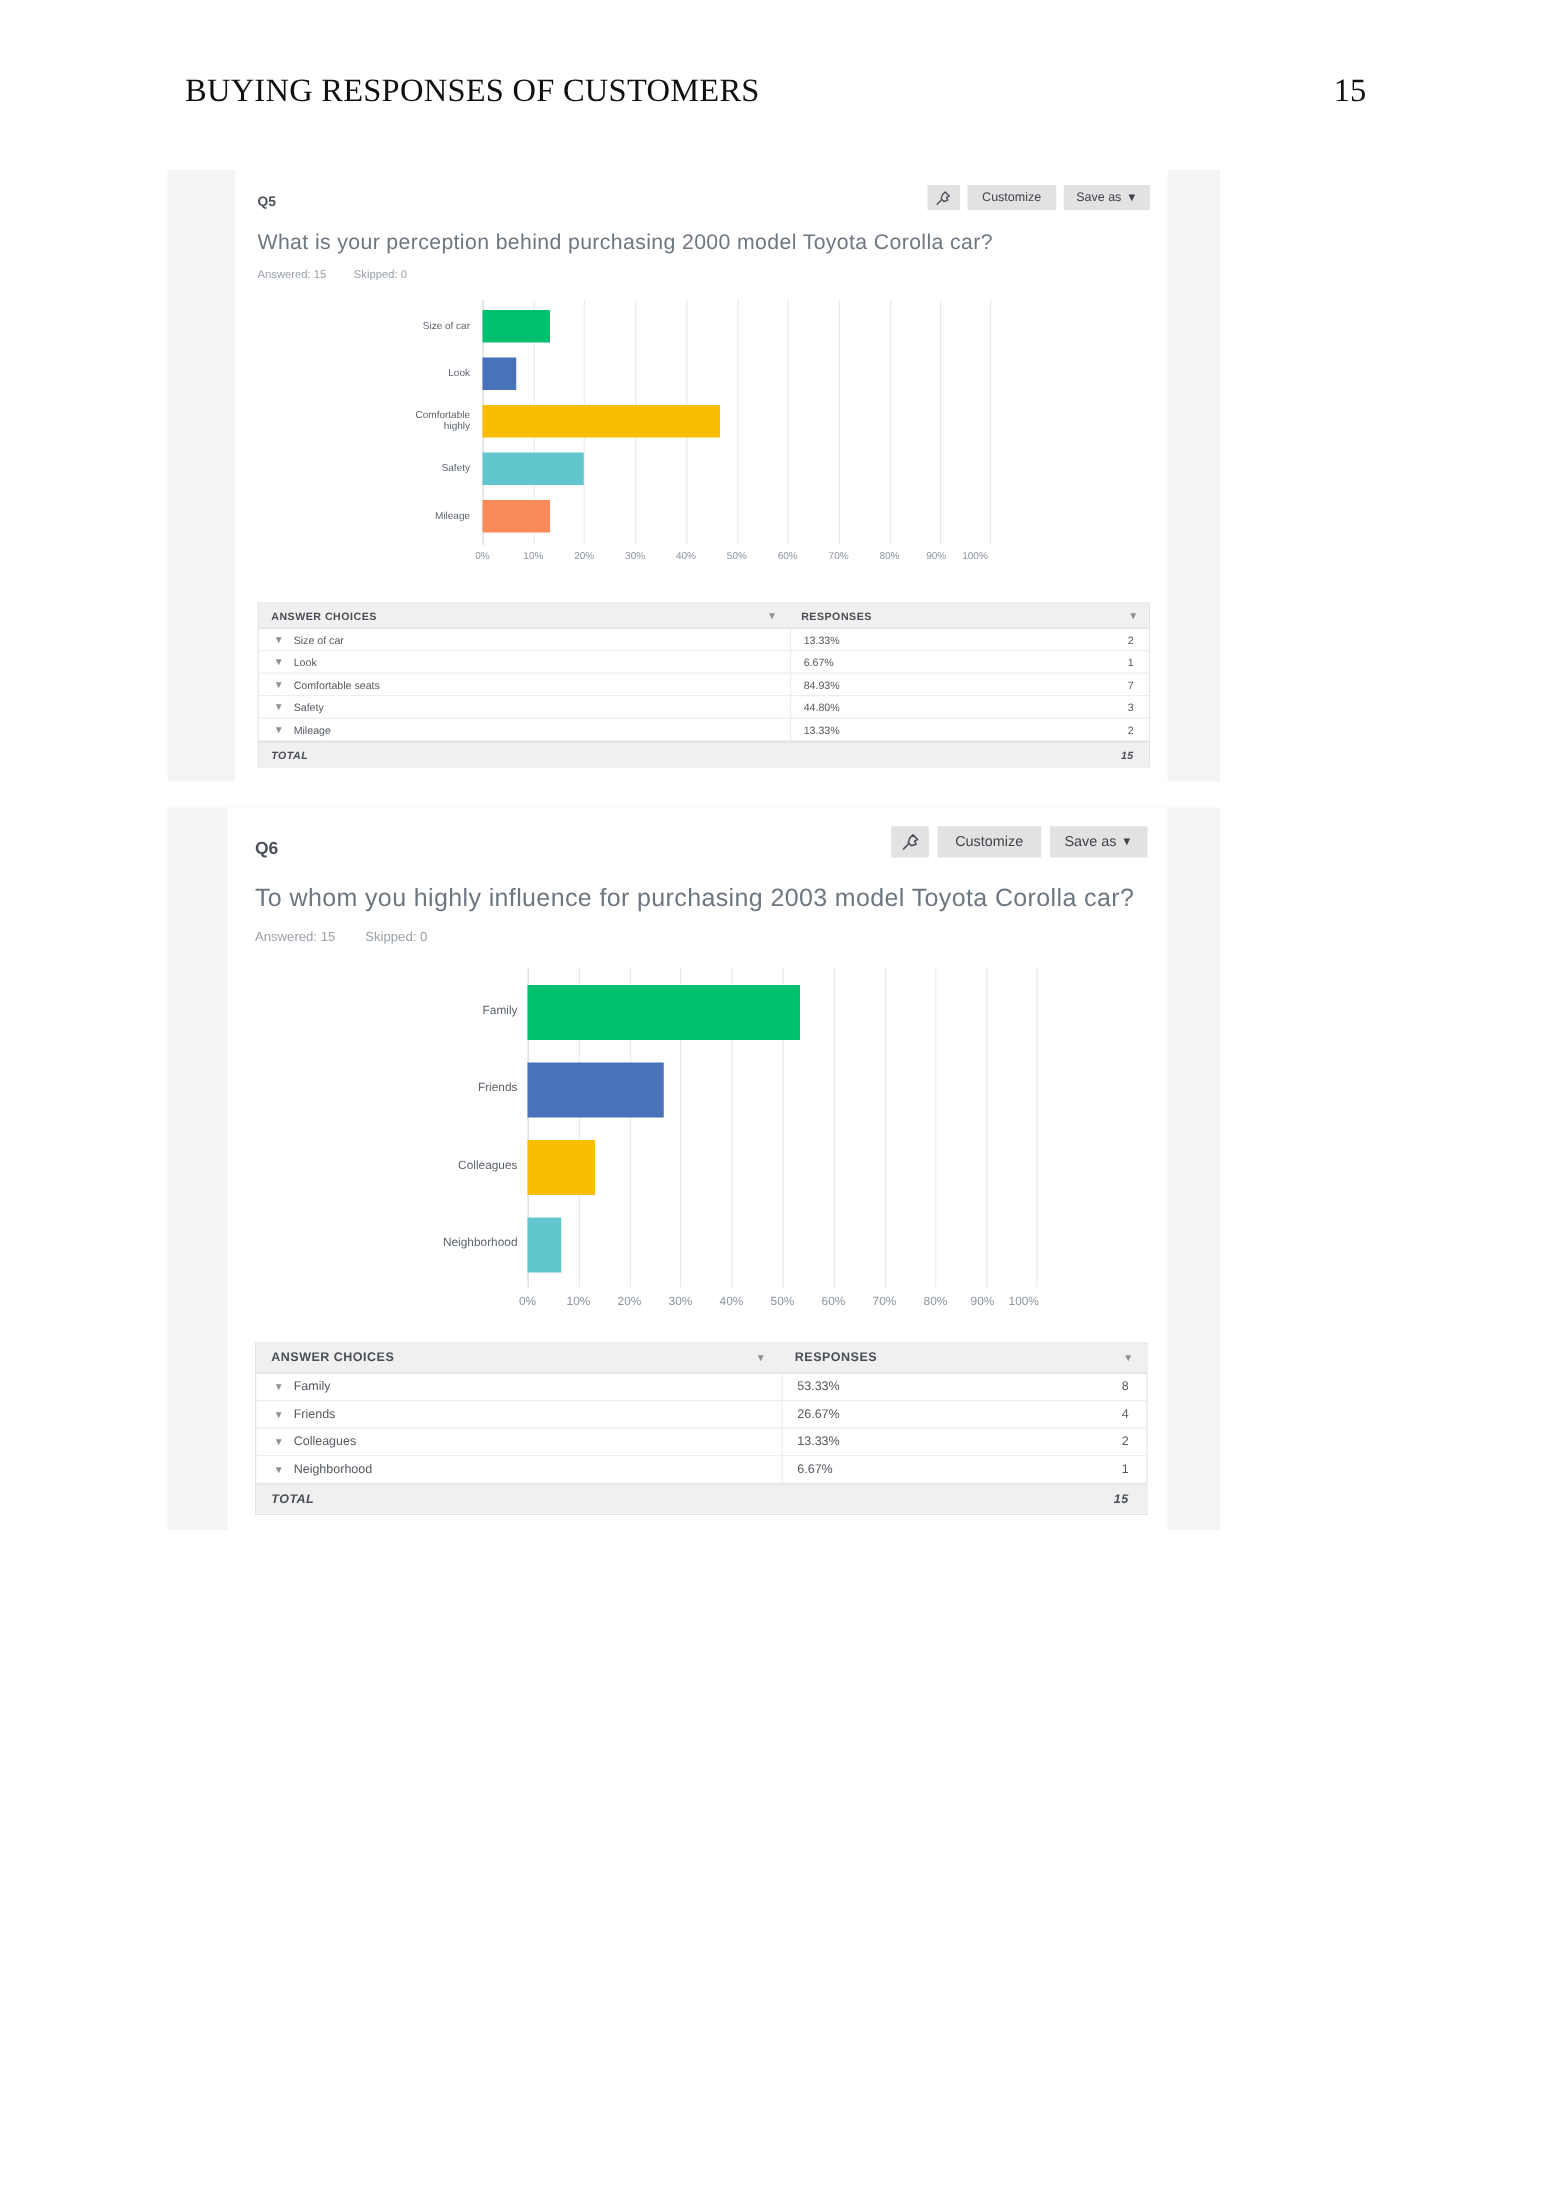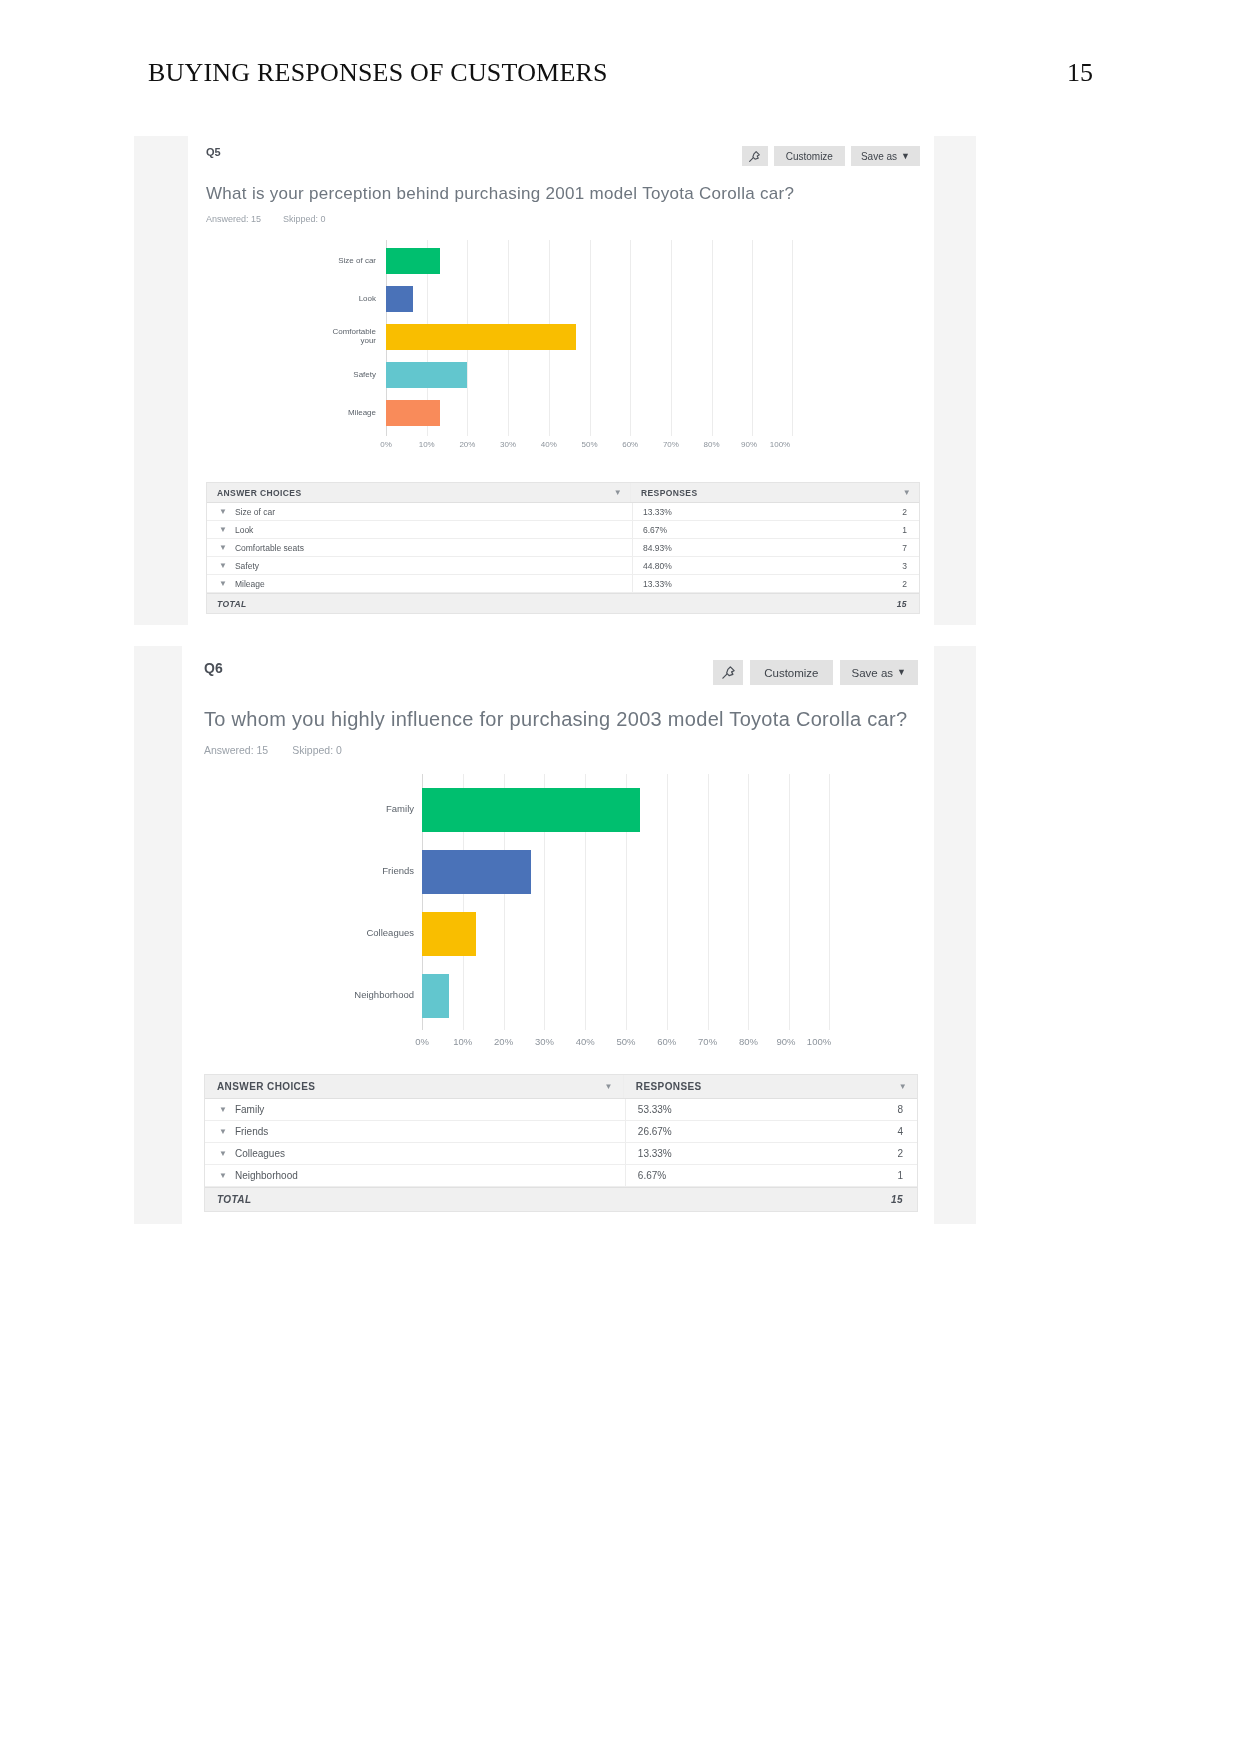--- a/index.html
+++ b/index.html
@@ -62,21 +62,21 @@
     background: #ffffff;
     top: 0;
     bottom: 0;
   }
   .shot-1 .card { left: 54px; right: 42px; }
   .shot-2 .card { left: 48px; right: 42px; }
 
   
   .card-head {
     display: flex;
-    align-items: flex-start;
+    align-items: flex-end;
     justify-content: space-between;
   }
   .qnum {
     color: #4a4f57;
     font-weight: bold;
   }
   .head-actions {
     display: flex;
     align-items: center;
   }
@@ -221,21 +221,21 @@
           </svg>
         </button>
         <button class="gbtn" style="height:20px; padding:0 12px; font-size:10px; margin-right:6px;">Customize</button>
         <button class="gbtn" style="height:20px; padding:0 10px; font-size:10px;">
           <span>Save as</span>
           <span class="caret">▼</span>
         </button>
       </div>
     </div>
 
-    <div class="q-title" style="position:absolute; left:18px; right:14px; top:48px; font-size:17px;">What is your perception behind purchasing 2001 model Toyota Corolla car?</div>
+    <div class="q-title" style="position:absolute; left:18px; right:14px; top:48px; font-size:17px;">What is your perception behind purchasing 2000 model Toyota Corolla car?</div>
 
     <div class="q-meta" style="position:absolute; left:18px; top:78px; font-size:9px;">
       <span>Answered: 15</span>
       <span style="width:22px;"></span>
       <span>Skipped: 0</span>
     </div>
 
     <div class="chart" style="position:absolute; left:0; right:0; top:104px; height:200px;">
       <div style="position:absolute; left:198px; top:0; width:407px; height:196px;">
         <div class="gridline axis0" style="left:0;"></div>
@@ -254,21 +254,21 @@
         <div class="bar" style="left:0; top:46px;  width:27.2px;  height:26px; background:#4a72b8;"></div>
         <div class="bar" style="left:0; top:84px;  width:190px;   height:26px; background:#f9be00;"></div>
         <div class="bar" style="left:0; top:122px; width:81.4px;  height:26px; background:#62c6ce;"></div>
         <div class="bar" style="left:0; top:160px; width:54.2px;  height:26px; background:#f98b5a;"></div>
       </div>
 
       <div class="bar-label" style="left:60px; width:128px; top:16px;  font-size:8px;">Size of car</div>
       <div class="bar-label" style="left:60px; width:128px; top:54px;  font-size:8px;">Look</div>
       <div class="bar-label" style="left:60px; width:128px; top:87px;  font-size:8px;">
           <span style="display:block;">Comfortable</span>
-          <span style="display:block;">your</span>
+          <span style="display:block;">highly</span>
         </div>
       <div class="bar-label" style="left:60px; width:128px; top:130px; font-size:8px;">Safety</div>
       <div class="bar-label" style="left:60px; width:128px; top:168px; font-size:8px;">Mileage</div>
 
       <div class="xaxis" style="position:absolute; left:198px; top:200px; width:407px; height:14px;">
         <span class="xtick" style="left:0;       font-size:8px;">0%</span>
         <span class="xtick" style="left:40.7px;  font-size:8px;">10%</span>
         <span class="xtick" style="left:81.4px;  font-size:8px;">20%</span>
         <span class="xtick" style="left:122.1px; font-size:8px;">30%</span>
         <span class="xtick" style="left:162.8px; font-size:8px;">40%</span>

